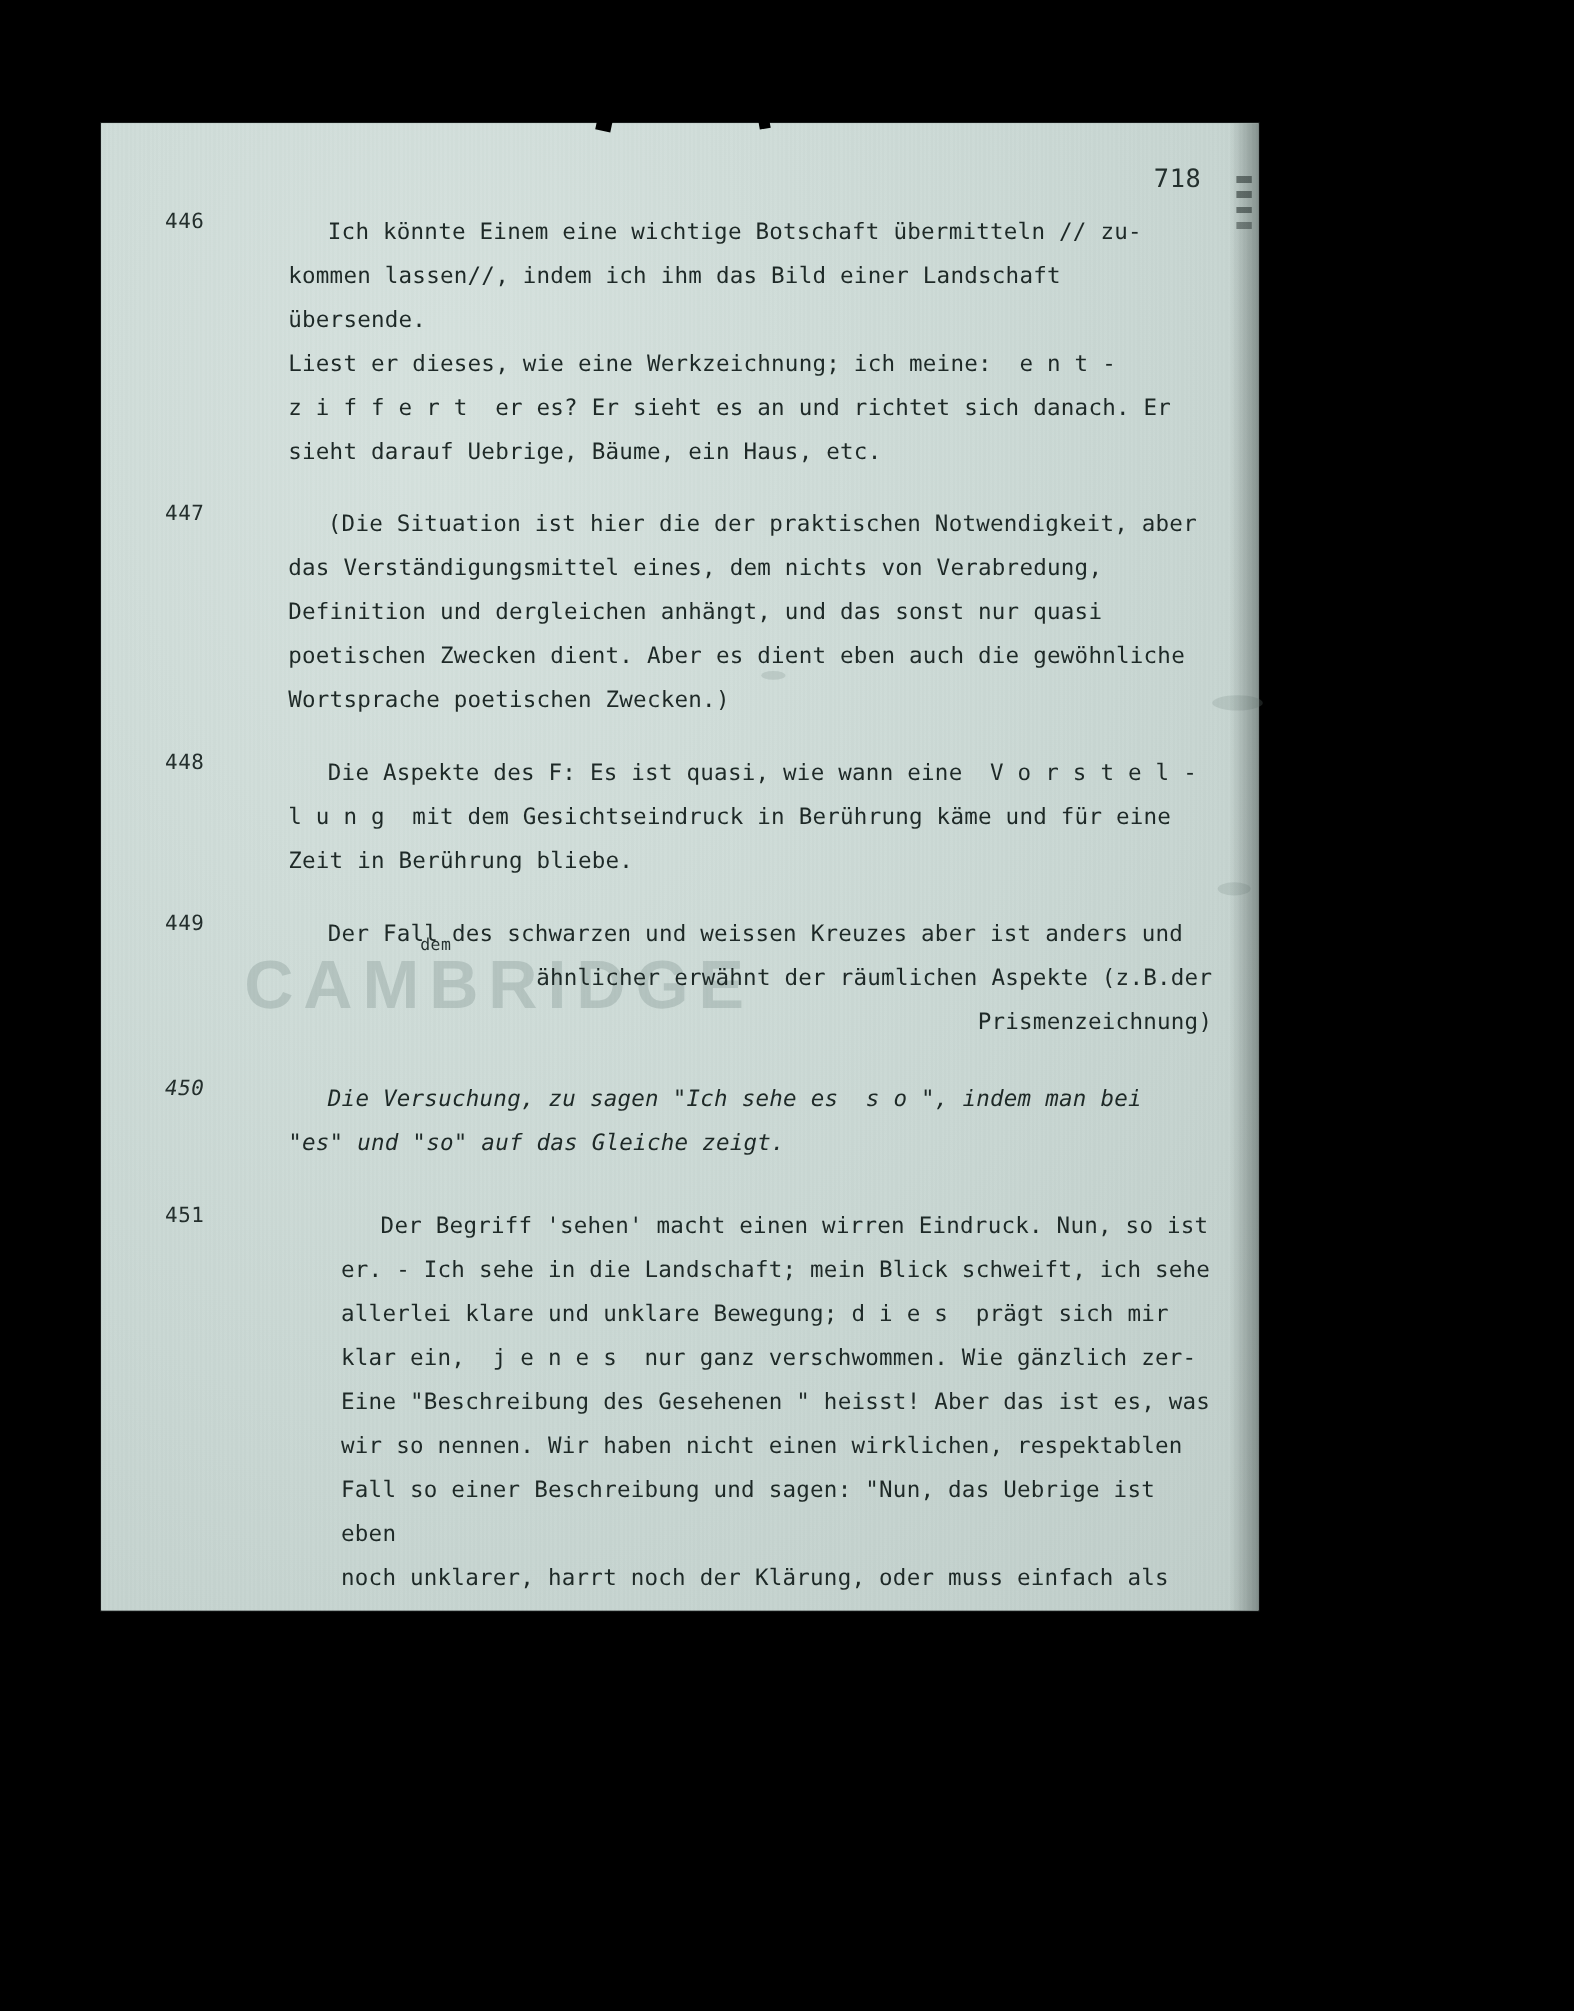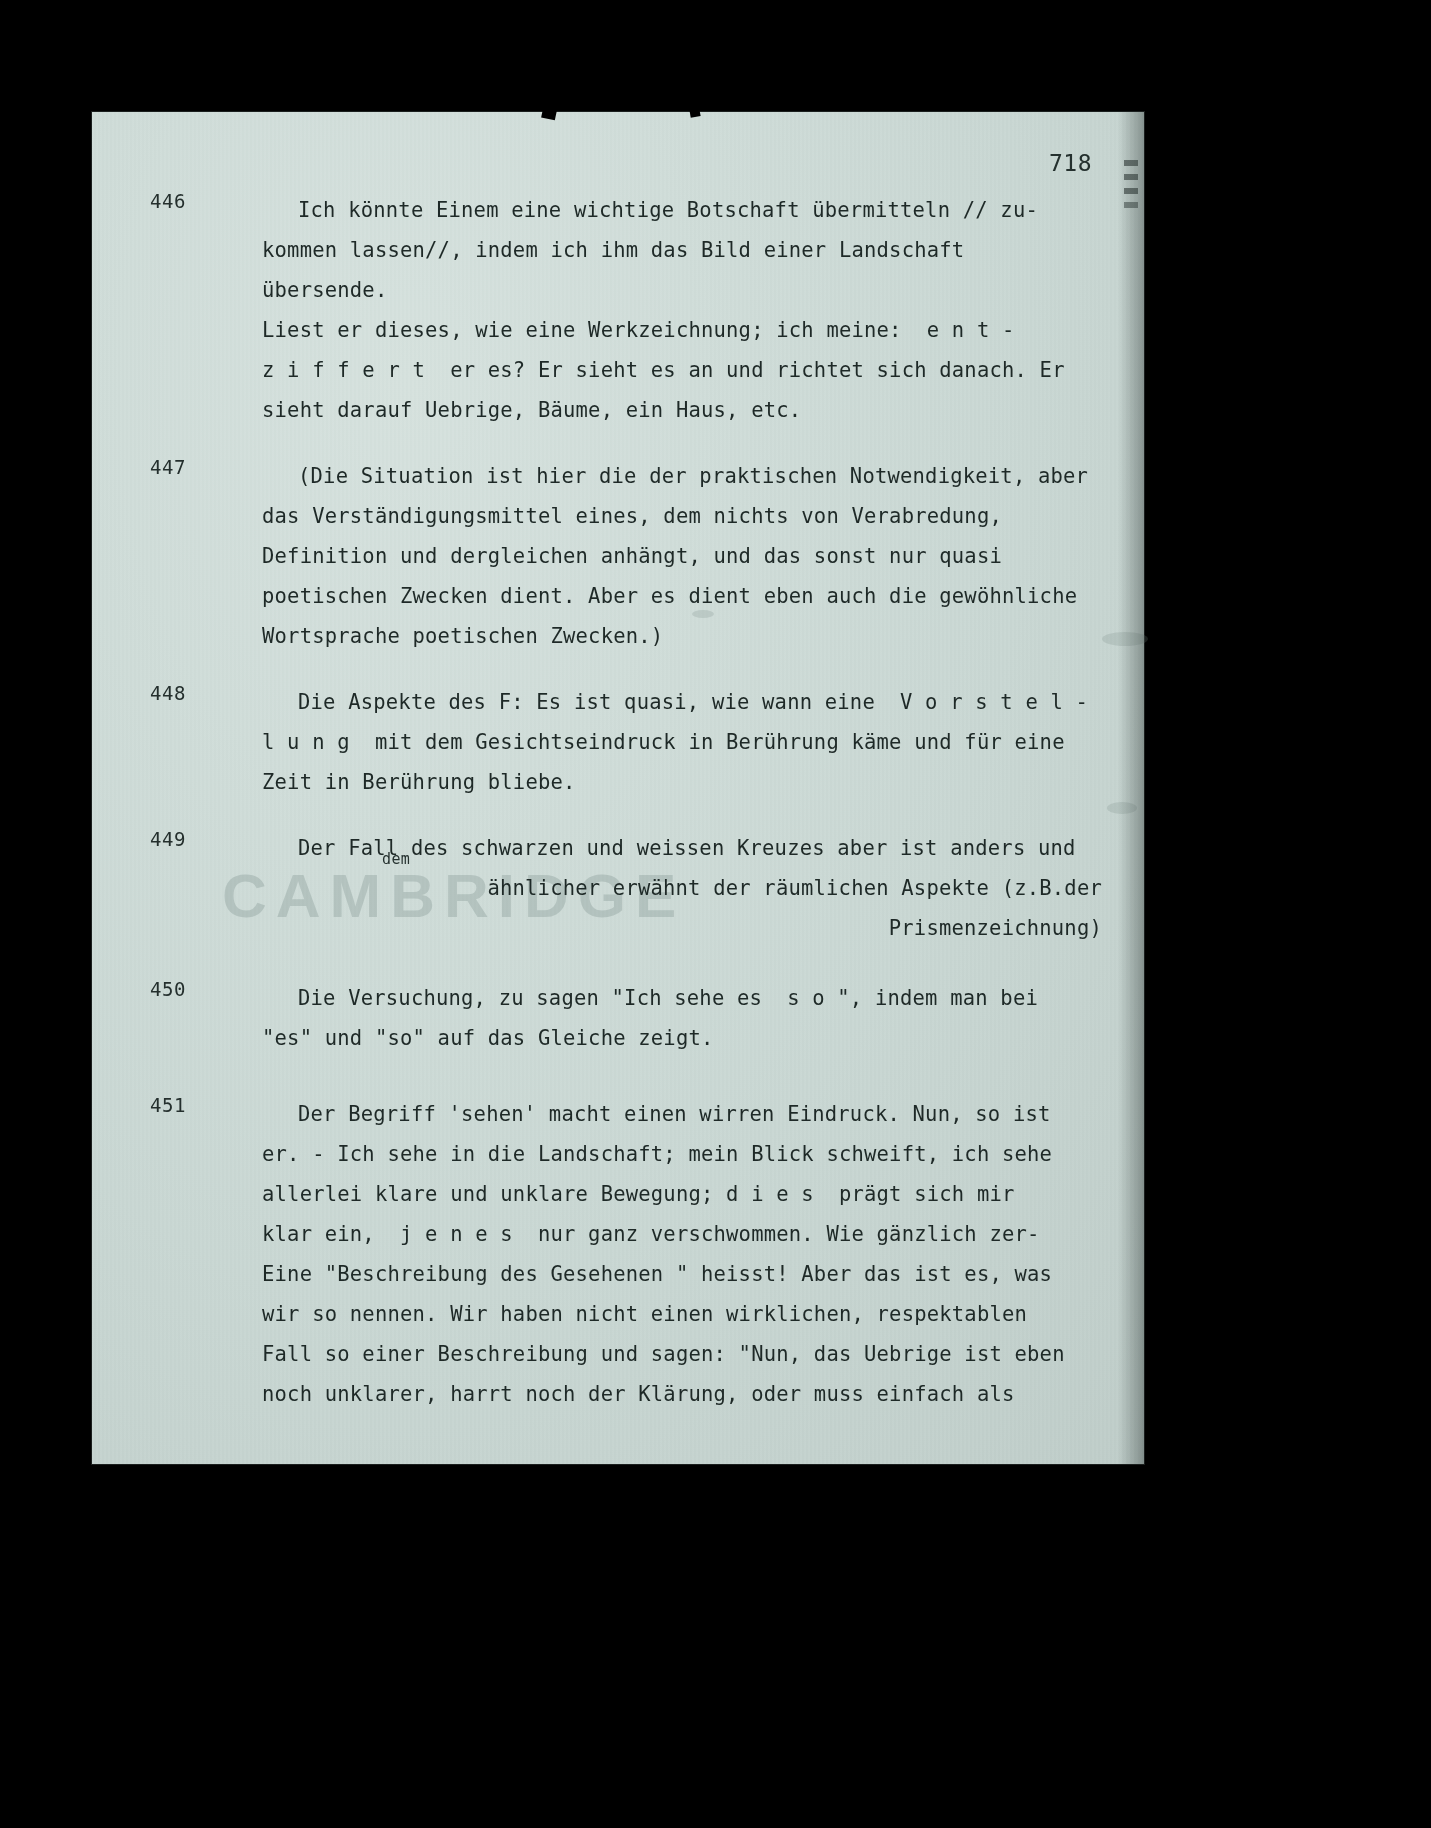--- a/index.html
+++ b/index.html
@@ -197,27 +197,27 @@
 
       <div class="entry" style="margin-top:26px;">
         <div class="entry-number">449</div>
         <div class="entry-text">Der Fall des schwarzen und weissen Kreuzes aber ist anders und</div>
         <div style="position:relative;text-align:right;">
           <div class="tiny-above" style="left:290px; top:-18px;">dem</div>
           <div class="entry-text no-indent">ähnlicher erwähnt der räumlichen Aspekte (z.B.der Prismenzeichnung)</div>
         </div>
       </div>
 
-      <div class="entry" style="margin-top:30px;">
+      <div class="entry" style="margin-top:30px;font-style:italic;">
         <div class="entry-number">450</div>
         <div class="entry-text">Die Versuchung, zu sagen "Ich sehe es  s o ", indem man bei</div>
         <div class="entry-text no-indent">"es" und "so" auf das Gleiche zeigt.</div>
       </div>
 
-      <div class="entry" style="margin-top:36px;">
+      <div class="entry" style="margin-top:36px;padding-left:48px;">
         <div class="entry-number">451</div>
         <div class="entry-text">Der Begriff 'sehen' macht einen wirren Eindruck. Nun, so ist</div>
         <div class="entry-text no-indent">er. - Ich sehe in die Landschaft; mein Blick schweift, ich sehe</div>
         <div class="entry-text no-indent">allerlei klare und unklare Bewegung; d i e s  prägt sich mir</div>
         <div class="entry-text no-indent">klar ein,  j e n e s  nur ganz verschwommen. Wie gänzlich zer-</div>
         <div class="entry-text no-indent">Eine "Beschreibung des Gesehenen " heisst! Aber das ist es, was</div>
         <div class="entry-text no-indent">wir so nennen. Wir haben nicht einen wirklichen, respektablen</div>
         <div class="entry-text no-indent">Fall so einer Beschreibung und sagen: "Nun, das Uebrige ist eben</div>
         <div class="entry-text no-indent">noch unklarer, harrt noch der Klärung, oder muss einfach als</div>
       </div>

